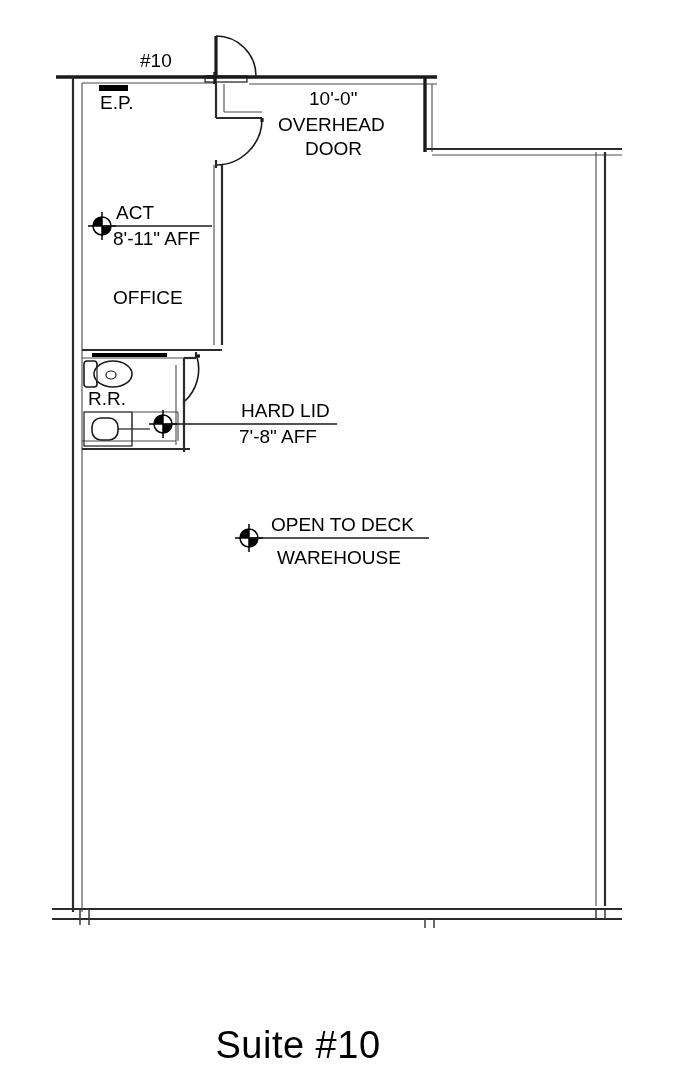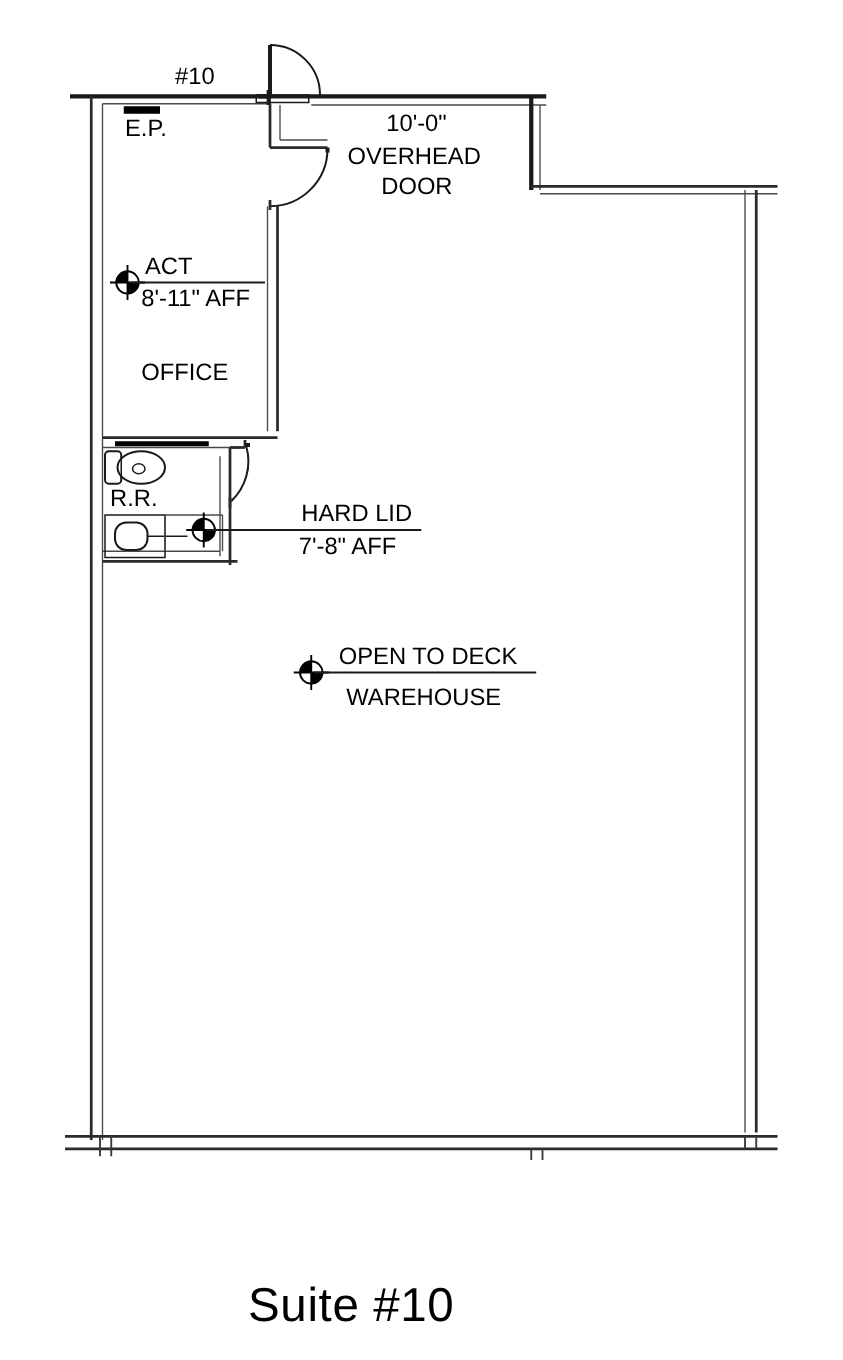--- a/index.html
+++ b/index.html
@@ -90,21 +90,21 @@
     stroke-width: 1.5;
   }
   text.plan-label {
     font-family: "Liberation Sans", sans-serif;
     font-size: 19px;
     fill: #000000;
     letter-spacing: 0px;
   }
   .caption {
     position: absolute;
-    left: 0;
+    left: 17px;
     top: 1022px;
     width: 562px;
     text-align: center;
     font-family: "Liberation Sans", sans-serif;
     font-size: 38px;
     color: #000000;
     letter-spacing: 0.5px;
     line-height: 46px;
   }
 </style>

